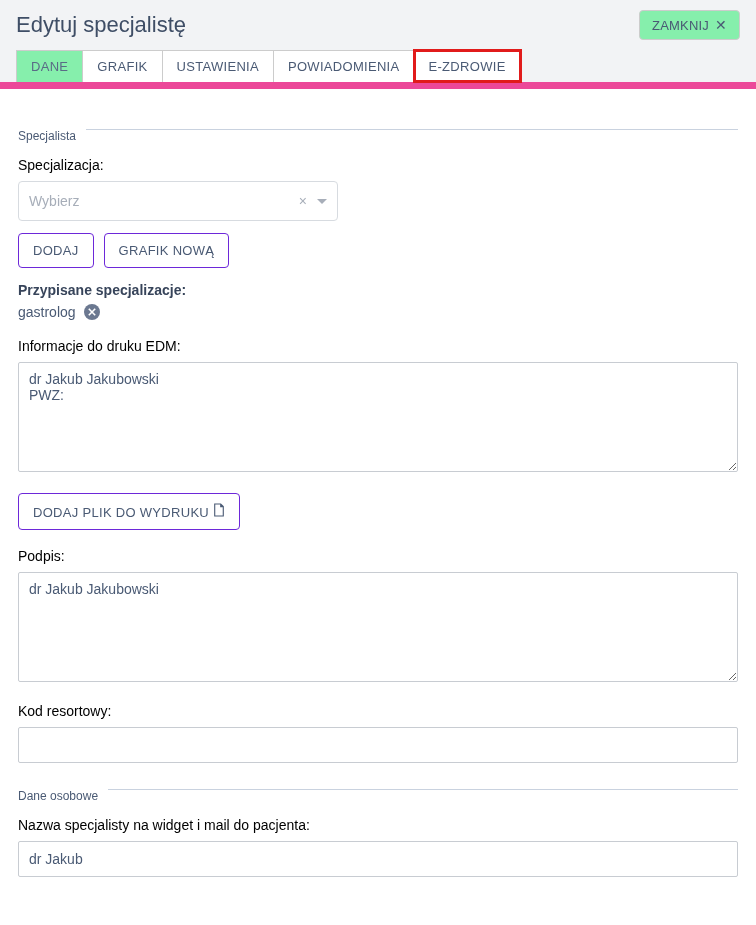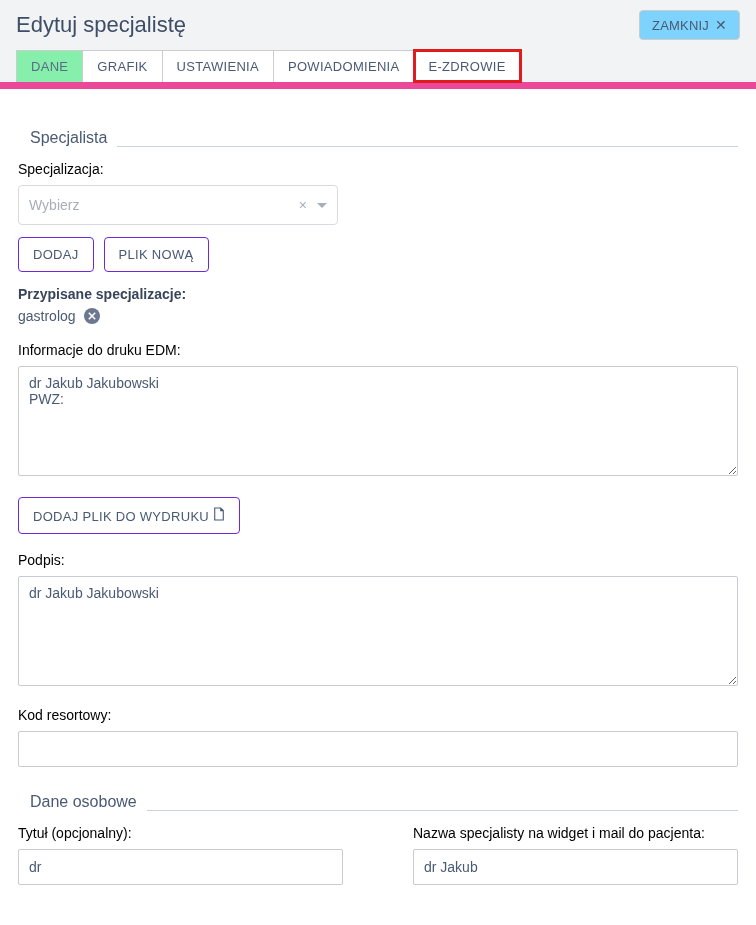--- a/index.html
+++ b/index.html
@@ -16,21 +16,21 @@
     align-items: center;
     justify-content: space-between;
     margin-bottom: 10px;
   }
   .modal-title {
     font-size: 22px;
     font-weight: 500;
     color: #3f4e66;
   }
   .close-btn {
-    background: #7dd3fc;
+    background: #86efac;
     border: 1px solid #ccc;
     border-radius: 4px;
     padding: 6px 12px;
     font-size: 13px;
     color: #4a5a74;
     cursor: pointer;
     display: inline-flex;
     align-items: center;
     gap: 6px;
     letter-spacing: .2px;
@@ -56,24 +56,24 @@
     outline: 3px solid #e11b1b;
     outline-offset: -2px;
     z-index: 2;
     position: relative;
   }
   .body {
     padding: 22px 18px 10px 18px;
   }
   .section-title {
     display: flex;
-    align-items: flex-end;
-    color: #4a5a74;
-    font-size: 16px;
-    margin: 18px 0 14px 12px;
+    align-items: flex-start;
+    color: #4a5a74;
+    font-size: 12px;
+    margin: 18px 0 14px 0;
   }
   .section-title .label { margin-right: 10px; }
   .section-title .rule { flex: 1; border-top: 1px solid #c9d2df; }
   .field-label {
     color: #000000;
     font-size: 14px;
     margin-bottom: 8px;
   }
   .select-box {
     display: inline-flex;
@@ -176,21 +176,21 @@
     <div class="field-label">Specjalizacja:</div>
     <div class="select-box">
       <span class="placeholder">Wybierz</span>
       <span class="ctrls">
         <span style="cursor:pointer;">×</span>
         <span class="caret"></span>
       </span>
     </div>
     <div class="btn-row">
       <button class="btn">DODAJ</button>
-      <button class="btn">PLIK NOWĄ</button>
+      <button class="btn">GRAFIK NOWĄ</button>
     </div>
     <div class="bold-label">Przypisane specjalizacje:</div>
     <div class="chip-row">
       <span class="chip-text">gastrolog</span>
       <span class="remove-chip">
         <svg viewBox="0 0 10 10">
             <path d="M1 1 L9 9 M9 1 L1 9" stroke="#fff" stroke-width="2"></path>
           </svg>
       </span>
     </div>
@@ -223,22 +223,18 @@
     <input class="input" type="text" value="" style="">
   </div>
 
   <div class="section-title" style="margin-top:26px;">
     <span class="label">Dane osobowe</span>
     <span class="rule"></span>
   </div>
 
   <div class="two-col block" style="margin-top:12px;">
     <div>
-      <div class="field-label">Tytuł (opcjonalny):</div>
-      <input class="input" type="text" value="dr" style="">
-    </div>
-    <div>
       <div class="field-label">Nazwa specjalisty na widget i mail do pacjenta:</div>
       <input class="input" type="text" value="dr Jakub" style="">
     </div>
   </div>
 
 </div>
 
 </body></html>

